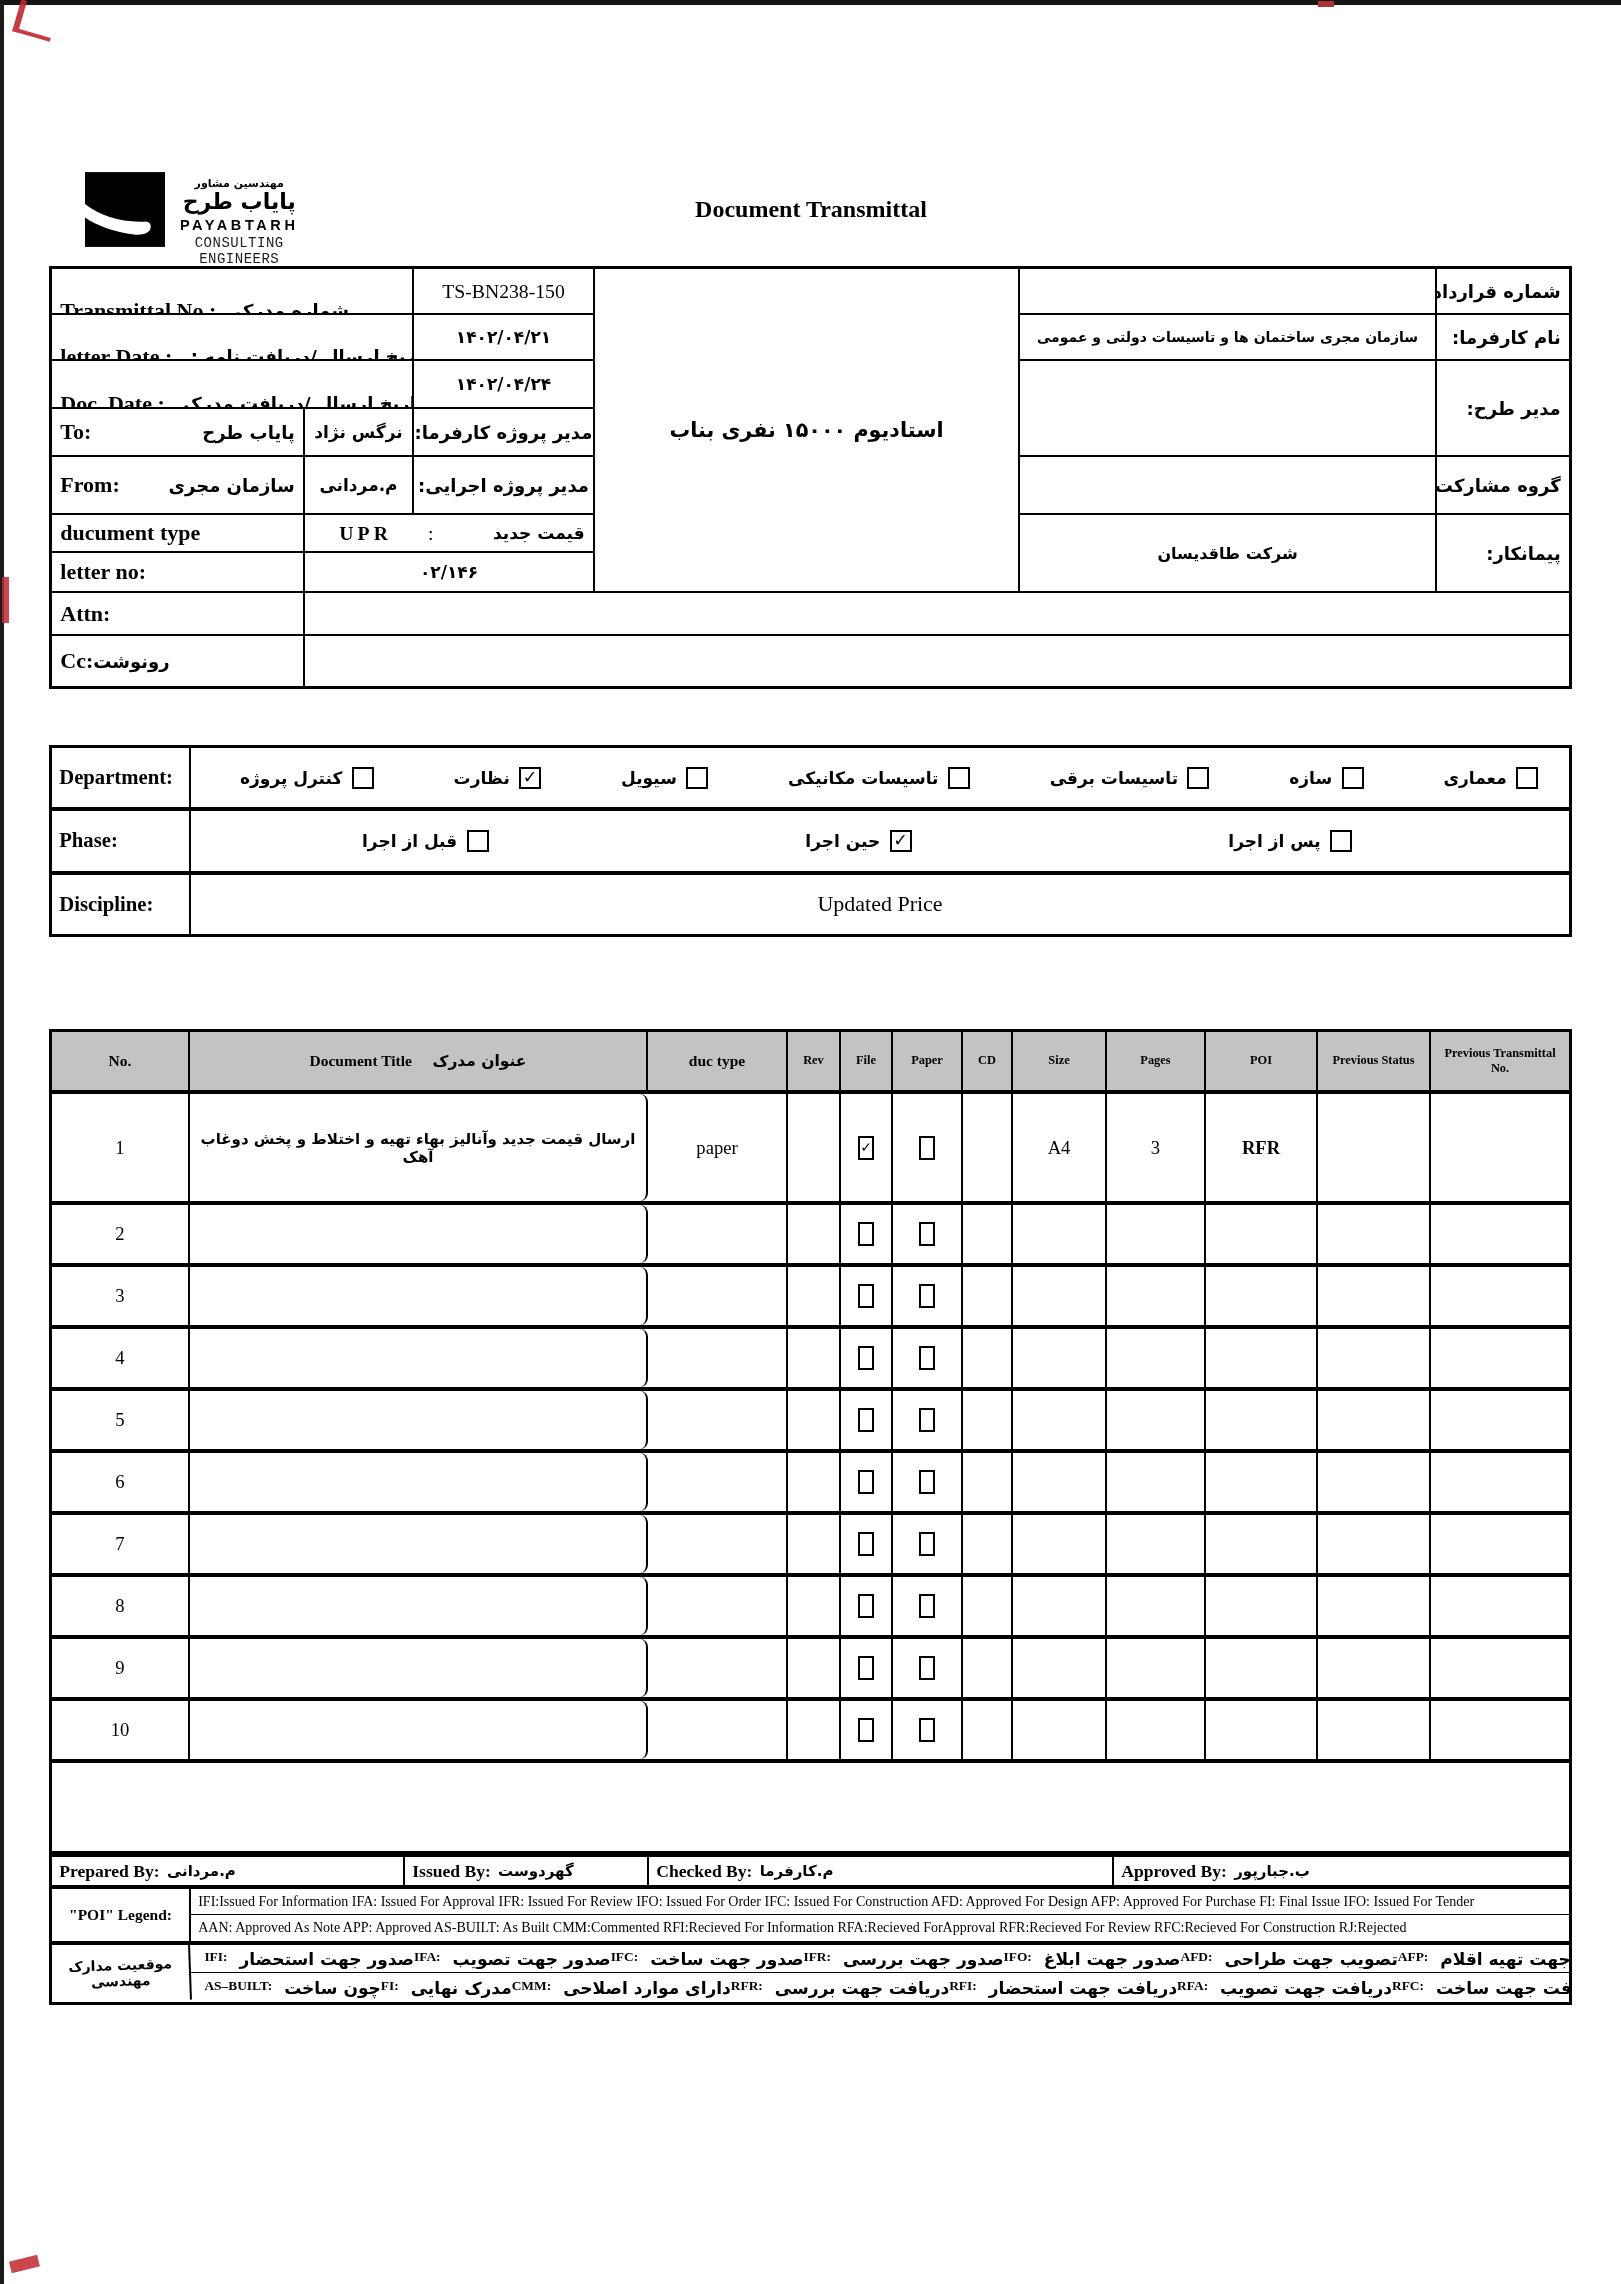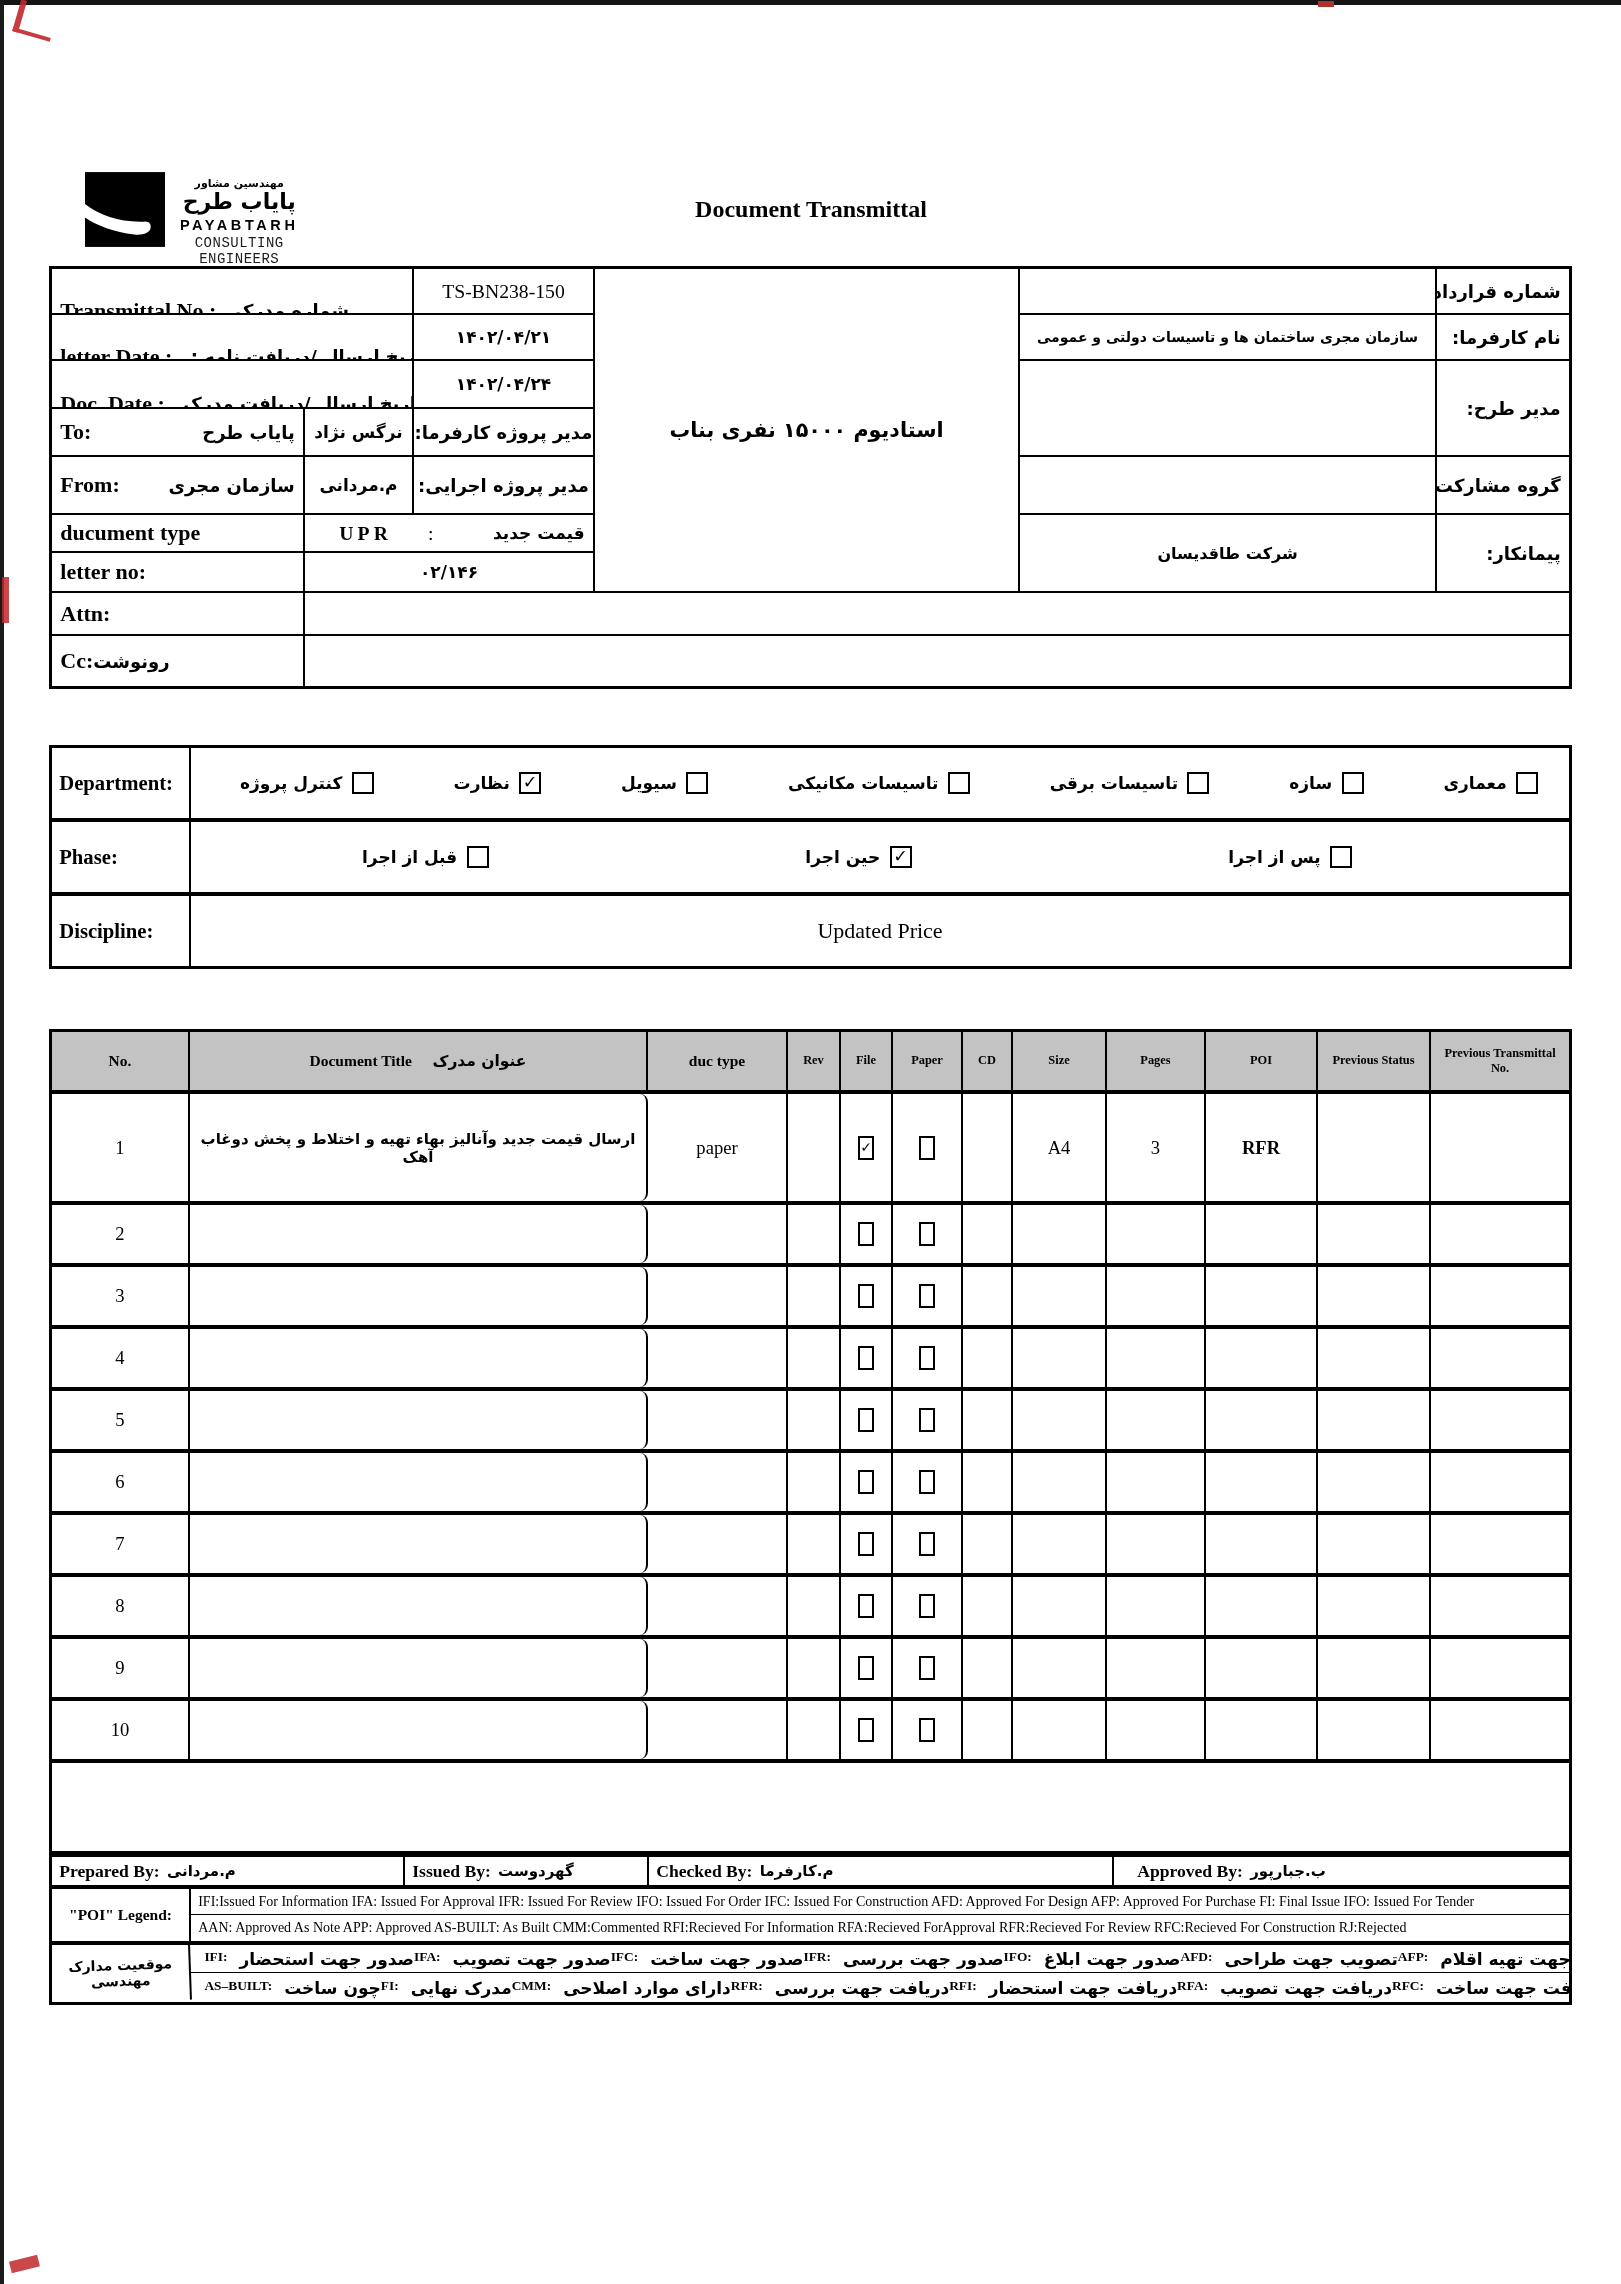--- a/index.html
+++ b/index.html
@@ -39,21 +39,21 @@
   .ctr{justify-content:center;text-align:center;}
   .sb{justify-content:space-between;}
   .rtl{direction:rtl;justify-content:flex-start;}
   .enlab{font-weight:bold;font-size:22px;white-space:nowrap;}
   .falab{font-weight:bold;font-size:18px;white-space:nowrap;font-family:"DejaVu Sans",sans-serif;}
   .hval{font-size:19.7px;}
   .hval-fa{font-size:17px;font-weight:bold;font-family:"DejaVu Sans",sans-serif;}
   .pair{display:flex;gap:18.6px;align-items:center;margin-top:39px;}
 
   
-  .dtable{position:absolute;left:49px;top:745px;width:1523px;height:224px;border:3.1px solid #000;
+  .dtable{position:absolute;left:49px;top:745px;width:1523px;height:192px;border:3.1px solid #000;
           box-sizing:border-box;display:flex;flex-direction:column;}
   .drow{display:flex;flex:1;border-bottom:4.1px solid #000;box-sizing:border-box;align-items:stretch;}
   .drow:last-child{border-bottom:none;}
   .dlabel{width:139px;flex:none;border-right:2.1px solid #000;box-sizing:border-box;display:flex;
           align-items:center;padding-left:7.2px;font-weight:bold;font-size:20.7px;}
   .dopts{flex:1;display:flex;direction:rtl;align-items:center;justify-content:space-between;box-sizing:border-box;}
   #department-options{padding:0 31px 0 49px;}
   #phase-options{padding:0 217px 0 171px;}
   .opt{display:inline-flex;align-items:center;gap:9.3px;direction:rtl;}
   .optlab{font-weight:bold;font-size:17px;font-family:"DejaVu Sans",sans-serif;white-space:nowrap;}
@@ -77,21 +77,21 @@
       text-align:center;font-size:18.6px;overflow:hidden;padding:0 4.1px;}
   .td.last{border-right:none;}
   .td.fat{font-family:"DejaVu Sans",sans-serif;font-weight:bold;font-size:15px;direction:rtl;border-radius:8px;}
   .filler{flex:1;}
 
   
   .btable{position:absolute;left:49px;top:1854px;width:1523px;border:3.1px solid #000;box-sizing:border-box;}
   .signrow{display:grid;grid-template-columns:353px 244px 465px auto;height:32px;border-bottom:4.1px solid #000;box-sizing:border-box;}
   .sg{border-right:2.1px solid #000;box-sizing:border-box;display:flex;align-items:center;gap:7.2px;
       padding:0 7.2px;overflow:hidden;white-space:nowrap;}
-  .sg.last{border-right:none;margin-left:16px;}
+  .sg.last{border-right:none;}
   .sg .lab{font-weight:bold;font-size:17.6px;}
   .sg .nm{font-family:"DejaVu Sans",sans-serif;font-weight:bold;font-size:15px;direction:rtl;}
   .legrow{display:grid;grid-template-columns:139px auto;grid-template-rows:26px 26px;border-bottom:4.1px solid #000;box-sizing:border-box;}
   .legrow.c{grid-template-rows:28.4px 28.4px;border-bottom:none;}
   .leglabel{grid-area:1/1/3/2;border-right:2.1px solid #000;box-sizing:border-box;display:flex;align-items:center;
             justify-content:center;text-align:center;font-weight:bold;font-size:15.5px;padding:0 3.1px;}
   .leglabel.fa{font-size:14px;transform:rotate(-2deg);}
   .legline{display:flex;align-items:center;padding:0 7.2px;font-size:14px;white-space:nowrap;overflow:hidden;
            border-bottom:1.6px solid #000;box-sizing:border-box;}
   .legline.nb{border-bottom:none;}

